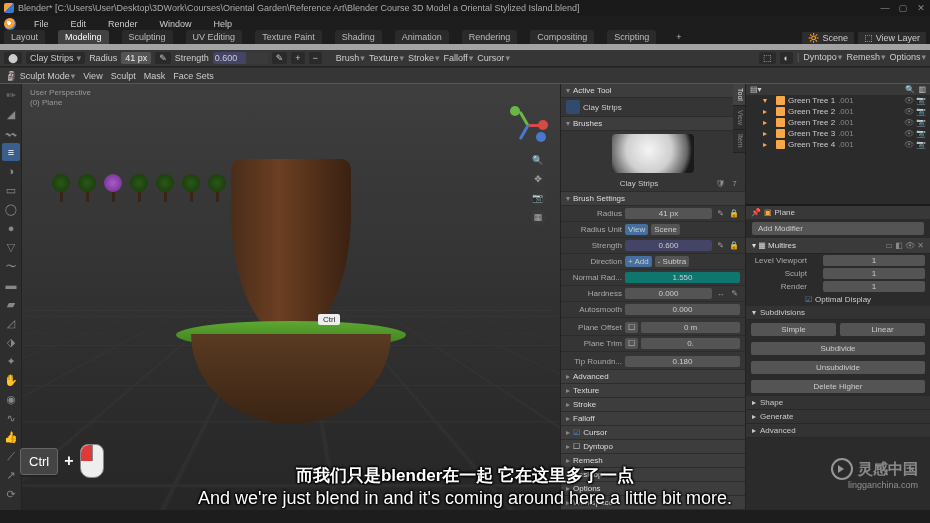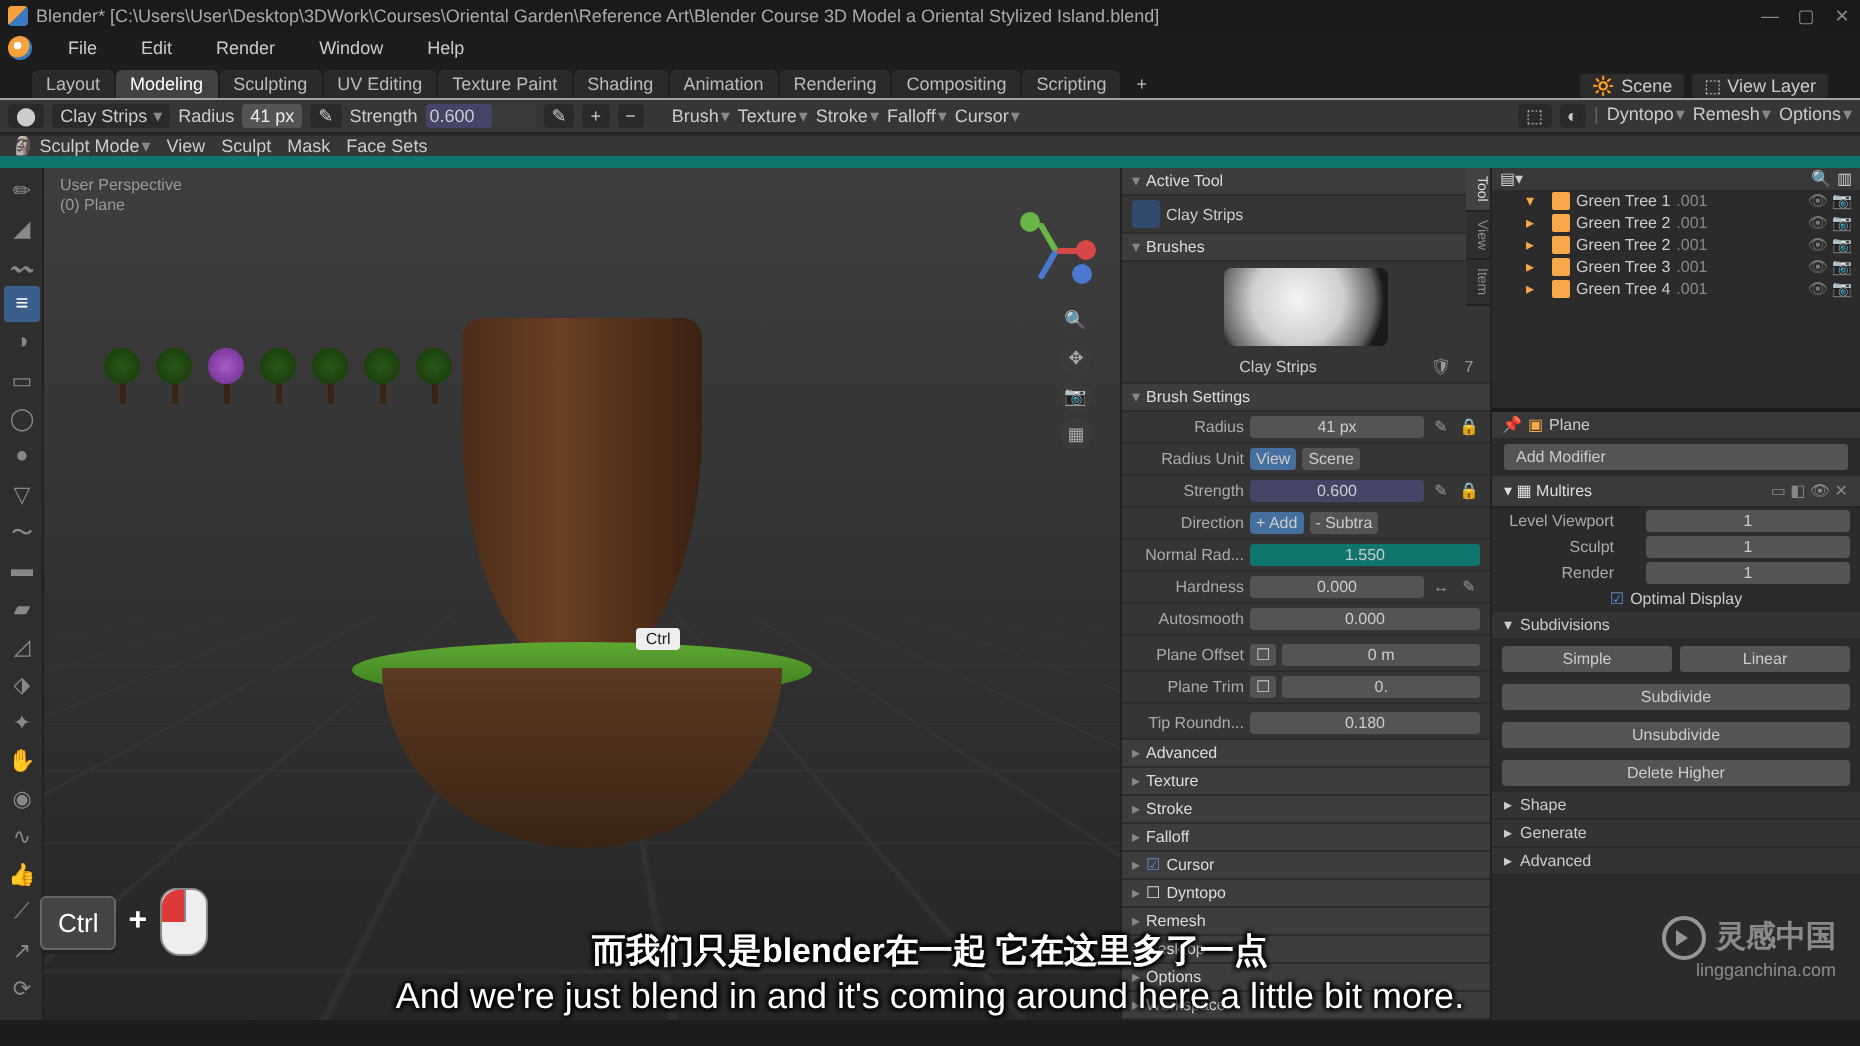--- a/index.html
+++ b/index.html
@@ -6,33 +6,33 @@
 body{width:930px;height:523px;background:#232323;color:#ccc;font-size:9px;overflow:hidden;position:relative}
 .titlebar{height:16px;background:#1a1a1a;display:flex;align-items:center;padding:0 4px;color:#aaa;gap:4px}
 .titlebar .logo{width:10px;height:10px;background:
   linear-gradient(135deg,#f7a13d 0%,#f7a13d 50%,#3b7ac1 50%,#3b7ac1 100%);border-radius:2px}
 .titlebar .wbuttons{margin-left:auto;display:flex;gap:8px}
 .titlebar .wbtn{width:10px;height:10px;display:flex;align-items:center;justify-content:center;color:#888}
 .menubar{height:16px;display:flex;align-items:center;gap:14px;background:#1d1d1d;padding:0 4px;font-size:9px;color:#ccc}
 .menubar .blogo{width:12px;height:12px;background:
   radial-gradient(circle at 40% 40%,#fff 0%,#fff 18%,#f7a13d 20%,#f7a13d 55%,#3b7ac1 60%);border-radius:50%}
 .menubar span{padding:0 4px}
-.workspace-tabs{height:18px;display:flex;align-items:flex-end;gap:0;background:#1d1d1d;padding:0 16px;border-bottom:1px solid #a3a3a3;font-size:9px}
+.workspace-tabs{height:18px;display:flex;align-items:flex-end;gap:12px;background:#1d1d1d;padding:0 4px;border-bottom:6px solid #a3a3a3;font-size:9px}
 .wtab{padding:2px 7px;background:#2a2a2a;border-radius:3px 3px 0 0;margin-right:1px;color:#bbb}
 .wtab.active{background:#424242;color:#fff}
 .wtab.plus{background:transparent}
 .ws-right{margin-left:auto;display:flex;gap:4px;align-items:center}
 .ws-right .field{background:#2d2d2d;padding:1px 6px;border-radius:2px;display:flex;align-items:center;gap:3px}
 .toolheader{height:17px;display:flex;align-items:center;gap:4px;background:#363636;padding:0 4px;border-bottom:1px solid #222;font-size:9px}
 .toolheader .tbtn{background:#2a2a2a;padding:1px 4px;border-radius:2px;display:flex;align-items:center;gap:2px}
 .numfield{background:#545454;padding:1px 4px;border-radius:2px;color:#eee}
 .slider{background:#3a3a3a;padding:1px 2px;border-radius:2px;display:flex;align-items:center;gap:2px;position:relative;min-width:55px}
 .slider .fill{position:absolute;left:0;top:0;bottom:0;background:#446;border-radius:2px}
 .slider span{position:relative;z-index:1}
-.modeheader{height:17px;display:flex;align-items:center;gap:8px;background:#363636;padding:0 6px;font-size:9px;border-top:1px solid #2a2a2a;border-bottom:6px solid #0f766e}
+.modeheader{height:17px;display:flex;align-items:center;gap:8px;background:#363636;padding:0 6px;font-size:9px;border-top:1px solid #2a2a2a;border-bottom:1px solid #0f766e}
 .main{display:flex;height:calc(523px - 16px - 16px - 18px - 17px - 17px - 13px);position:relative}
 .lefttools{width:22px;background:#2e2e2e;display:flex;flex-direction:column;gap:1px;padding:2px;border-right:1px solid #222}
 .lefttools .tool{width:18px;height:18px;border-radius:2px;display:flex;align-items:center;justify-content:center;font-size:11px;color:#888}
 .lefttools .tool.active{background:#3b5f8c;color:#fff}
 .viewport{flex:1;position:relative;background:linear-gradient(180deg,#3e3e3e 0%,#2d2d2d 70%,#262626 100%);overflow:hidden}
 .vplabel{position:absolute;top:4px;left:8px;color:#999;font-size:8px;line-height:1.2}
 .grid{position:absolute;inset:0;background:
   repeating-linear-gradient(90deg,transparent 0,transparent 39px,#3a3a3a 39px,#3a3a3a 40px),
   repeating-linear-gradient(0deg,transparent 0,transparent 39px,#3a3a3a 39px,#3a3a3a 40px);
   transform:perspective(400px) rotateX(72deg) translateY(80px) scale(2.2);transform-origin:50% 70%;opacity:.4}

